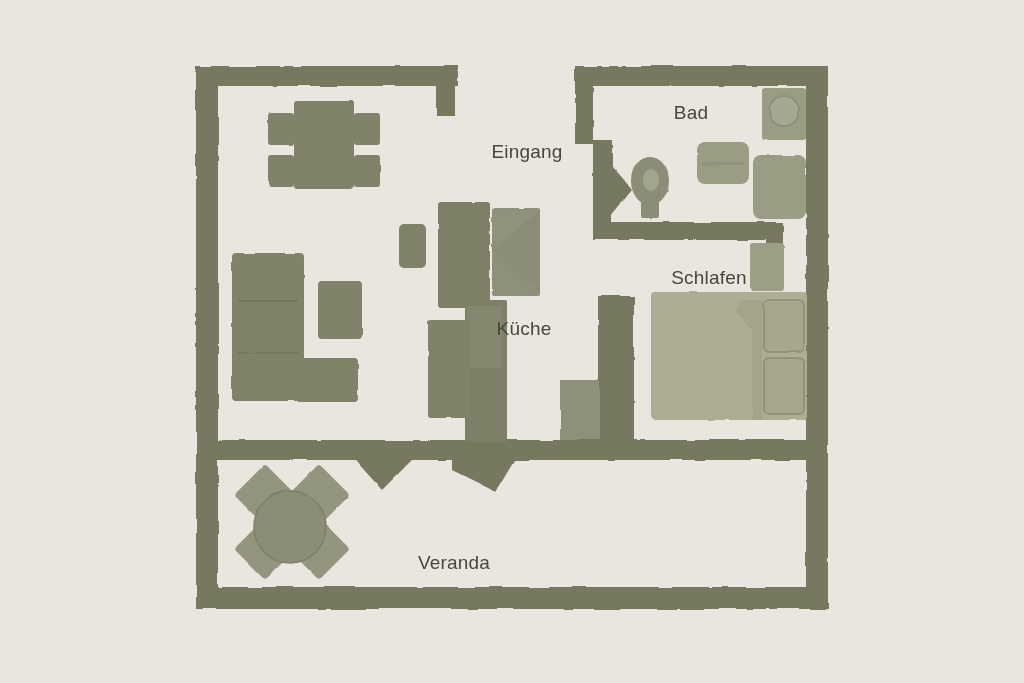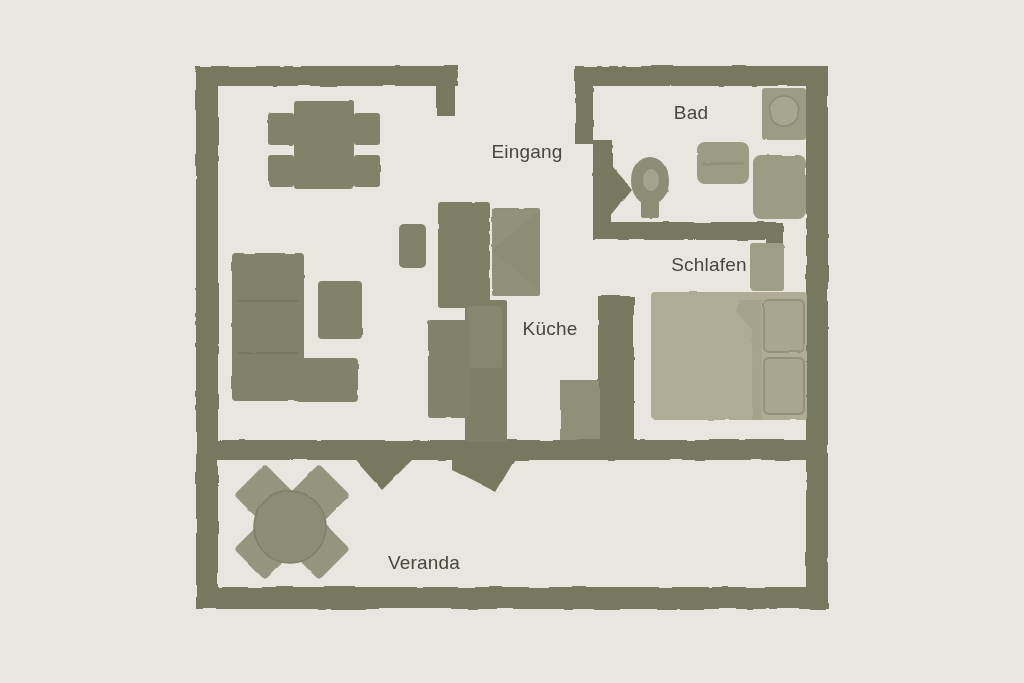--- a/index.html
+++ b/index.html
@@ -181,21 +181,21 @@
 
       <circle cx="290" cy="527" r="36" fill="#8b8d76" stroke="#7d7f68" stroke-width="1.5"></circle>
     </g>
 
     <rect x="0" y="0" width="1024" height="683" fill="#e9e6df" opacity="0.0"></rect>
   </svg>
 
   <div class="room-label" style="left:527px; top:114px;margin-top:38px;">Eingang</div>
 
 
-  <div class="room-label" style="left:550px; top:329px;">Küche</div>
+  <div class="room-label" style="left:524px; top:329px;">Küche</div>
 
   <div class="room-label" style="left:691px; top:113px;text-align:center;">Bad</div>
 
-  <div class="room-label" style="left:709px; top:265px;text-align:right;">Schlafen</div>
-
-  <div class="room-label" style="left:424px; top:563px;">Veranda</div>
+  <div class="room-label" style="left:709px; top:278px;text-align:right;">Schlafen</div>
+
+  <div class="room-label" style="left:454px; top:563px;">Veranda</div>
 
 </div>
 
 </body></html>

